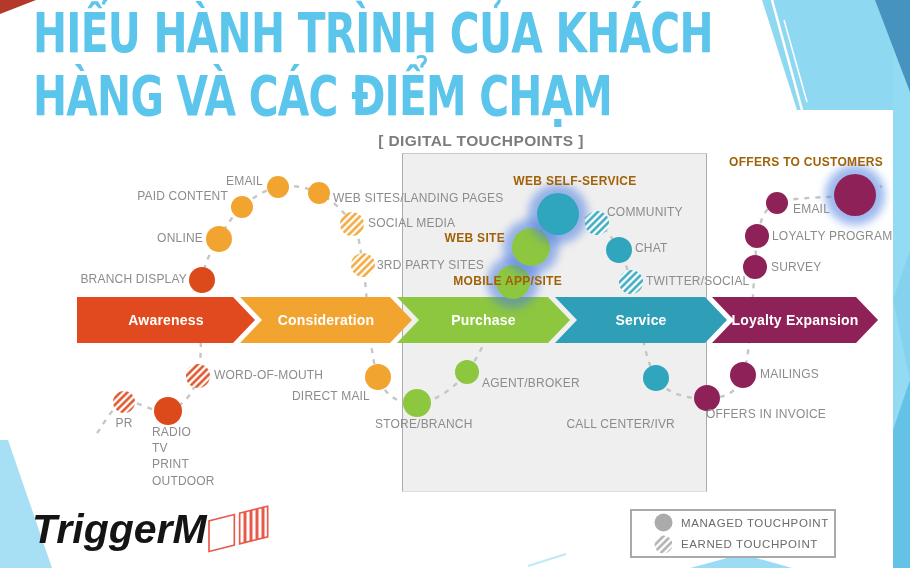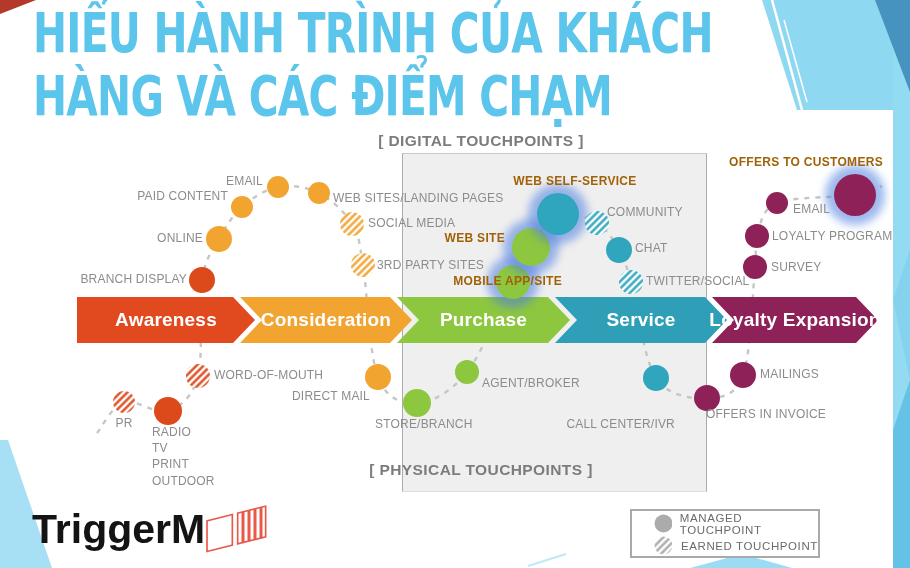--- a/index.html
+++ b/index.html
@@ -22,30 +22,30 @@
   #labels{position:absolute;left:0;top:0;width:910px;height:568px;z-index:3;}
   .section-header{position:absolute;transform:translate(-50%,-50%);font-weight:bold;
          font-size:15.5px;color:#7C7C7C;letter-spacing:.4px;white-space:nowrap;z-index:4;}
   .tp-label{position:absolute;font-size:12px;color:#8C8C8C;letter-spacing:.2px;
          white-space:nowrap;transform:translate(0,-50%);line-height:1.35;}
   .tp-label.end{transform:translate(-100%,-50%);text-align:right;}
   .tp-label.middle{transform:translate(-50%,-50%);text-align:center;}
   .tp-label.vtop{transform:translate(0,0);white-space:pre-line;}
   .tp-label.bold{font-weight:bold;color:#a16207;letter-spacing:.3px;}
   .stage-label{position:absolute;transform:translate(-50%,-50%);color:#fff;
-         font-weight:bold;font-size:19px;letter-spacing:.2px;white-space:nowrap;z-index:3;}
+         font-weight:bold;font-size:14px;letter-spacing:.2px;white-space:nowrap;z-index:3;}
   
-  .legend{position:absolute;left:630px;top:509px;width:190px;height:49px;z-index:5;
+  .legend{position:absolute;left:630px;top:509px;width:206px;height:49px;z-index:5;
          background:#fff;border:2px solid #A9A9A9;box-sizing:border-box;
          display:flex;flex-direction:column;justify-content:space-evenly;padding-left:22px;}
   .legend-row{display:flex;align-items:center;gap:8px;}
   .legend-row span{font-size:11.5px;color:#6B6B6B;letter-spacing:.6px;}
   
   .logo{position:absolute;left:32px;top:494px;display:flex;align-items:center;z-index:5;}
-  .logo-text{font-size:41px;font-weight:bold;color:#141414;letter-spacing:0;}
+  .logo-text{font-size:41px;font-weight:bold;color:#141414;letter-spacing:0;font-style:italic;}
 </style>
 </head>
 <body>
 
 <div id="page">
 
   <svg id="deco" aria-hidden="true">
     <polygon points="0,0 36,0 0,14" fill="#B5392A"></polygon>
     <rect x="893" y="0" width="17" height="568" fill="#93DAF3"></rect>
     <polygon points="893,300 910,250 910,380" fill="#85D2EE"></polygon>
@@ -60,21 +60,20 @@
   </svg>
 
   <div class="title">
     <div>HIỂU HÀNH TRÌNH CỦA KHÁCH</div>
     <div>HÀNG VÀ CÁC ĐIỂM CHẠM</div>
   </div>
 
   <div class="panel"></div>
 
   <div class="section-header" style="left:481px;top:141px;">[ DIGITAL TOUCHPOINTS ]</div>
-  <div class="section-header" style="left:481px;top:470px;">[ PHYSICAL TOUCHPOINTS ]</div>
 
   <svg id="diagram">
     <defs id="dyn-defs">
       <filter id="blur" x="-80%" y="-80%" width="260%" height="260%">
         <feGaussianBlur stdDeviation="4.5"></feGaussianBlur>
       </filter>
     <pattern id="hatch-red" width="5" height="5" patternUnits="userSpaceOnUse" patternTransform="rotate(45)">
           <rect width="5" height="5" fill="#ffffff"></rect>
           <line x1="2.5" y1="0" x2="2.5" y2="5" stroke="#DC4A1C" stroke-width="2.4"></line>
         </pattern>

